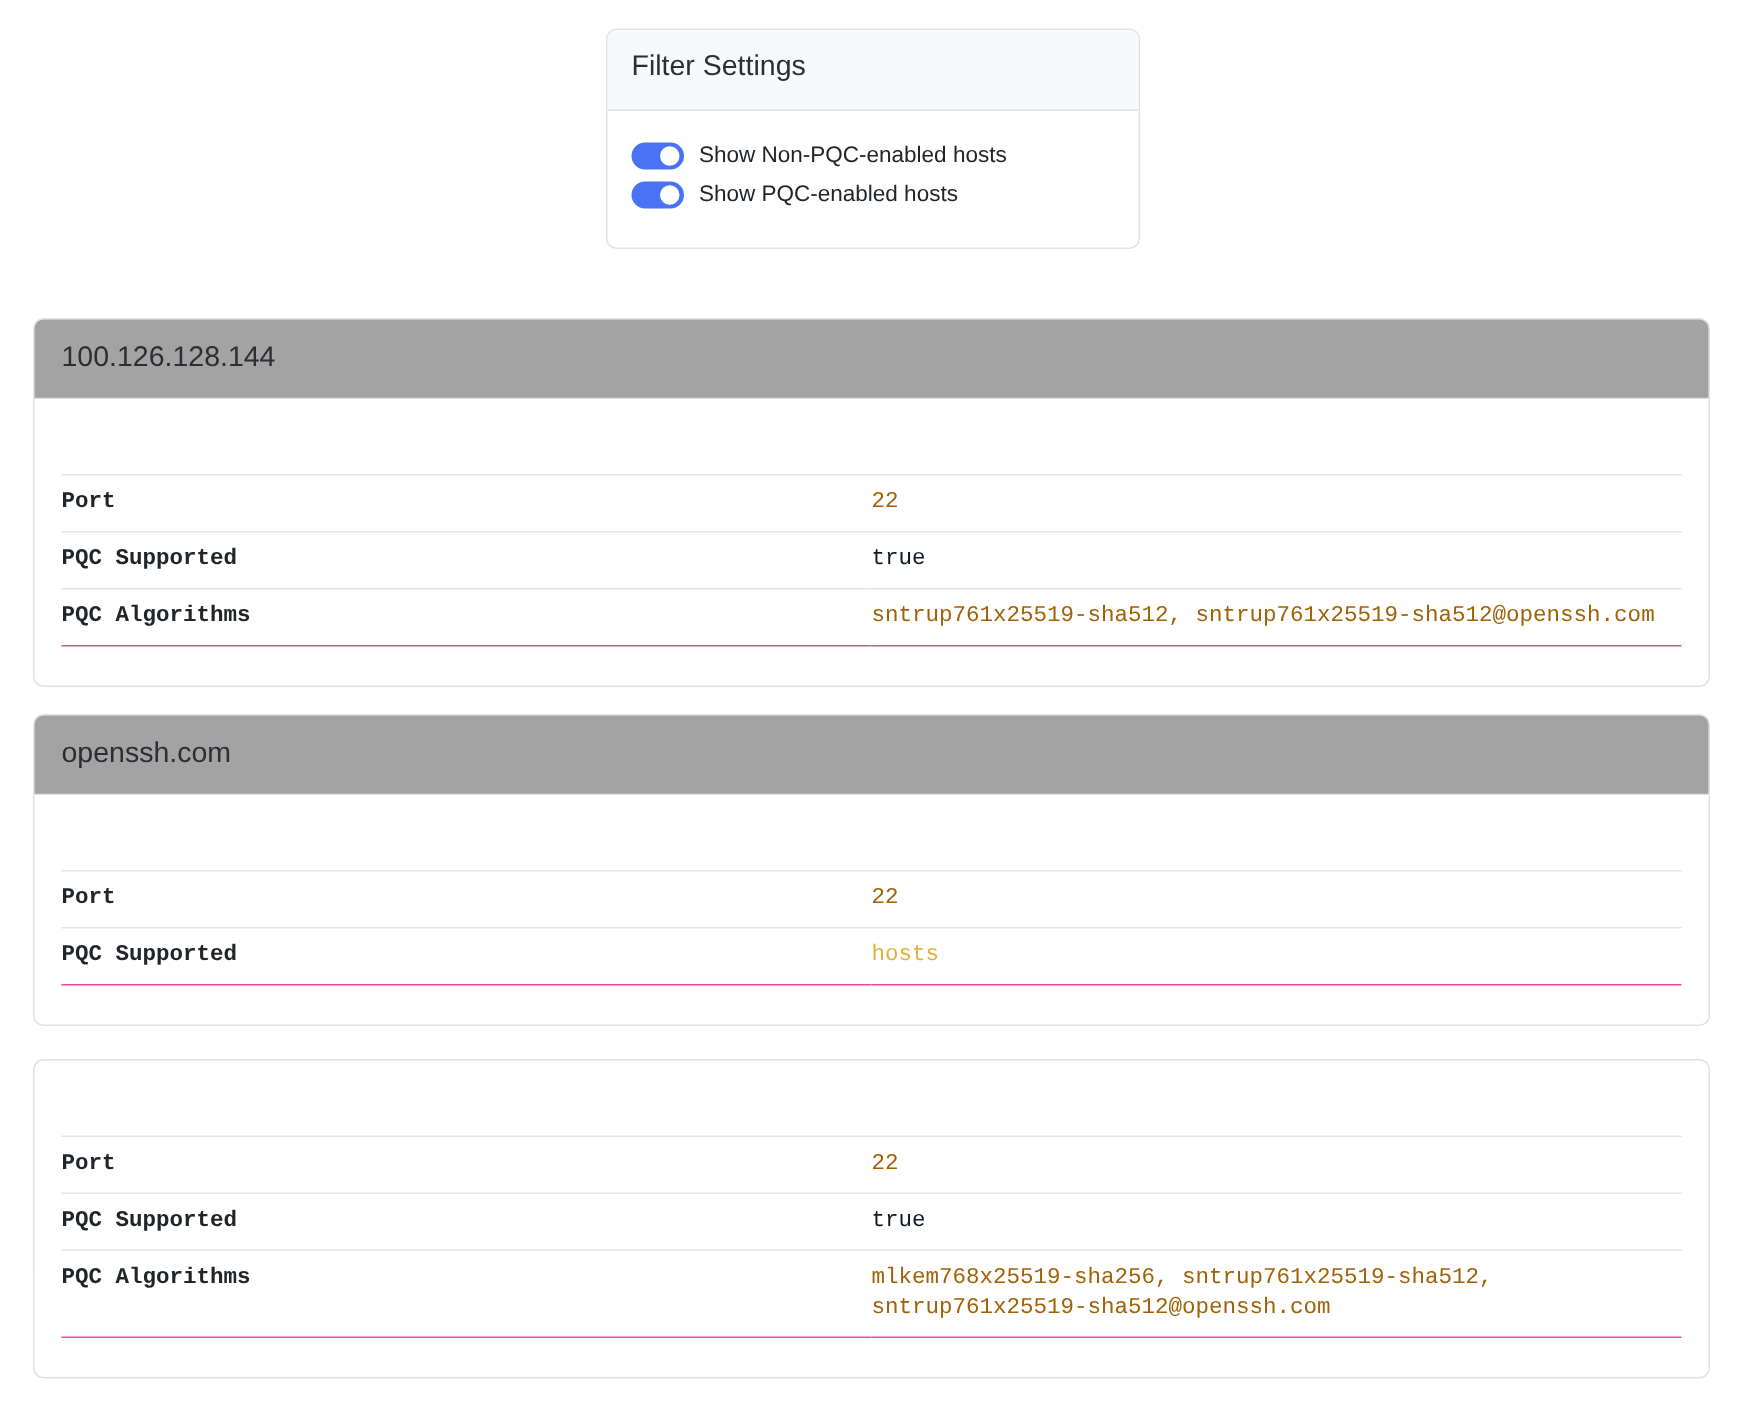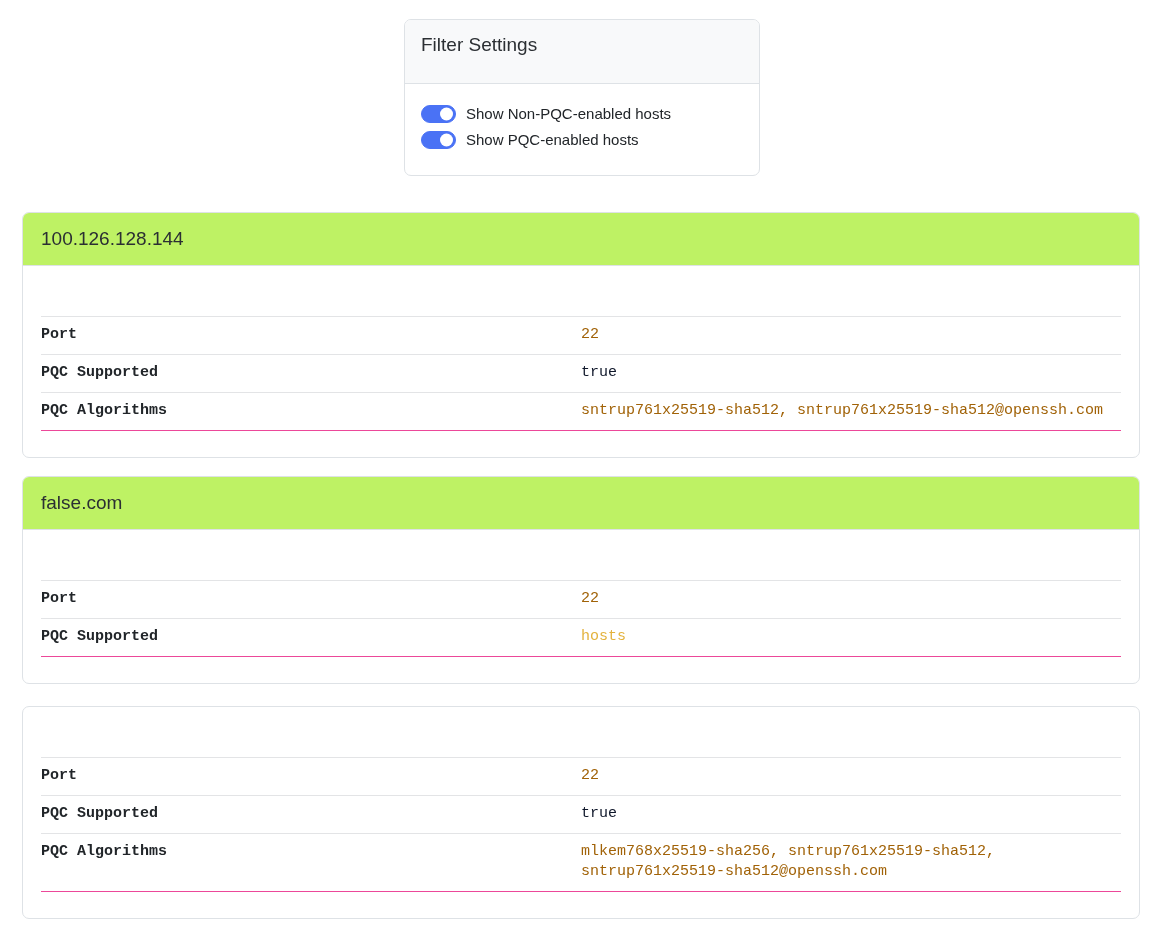--- a/index.html
+++ b/index.html
@@ -29,21 +29,21 @@
     top: 19px;
     width: 356px;
     background: #ffffff;
     border: 1px solid #dee2e6;
     border-radius: 7px;
     overflow: hidden;
   }
   .filter-card-header {
     background: #f8f9fa;
     border-bottom: 1px solid #dee2e6;
-    padding: 12px 16px 26px 16px;
+    padding: 12px 16px 16px 16px;
   }
   .filter-card-title {
     font-size: 19px;
     font-weight: 400;
     color: #2b2f33;
     line-height: 25px;
   }
   .filter-card-body {
     padding: 17px 16px 22px 16px;
   }
@@ -99,21 +99,21 @@
   
   .host-card {
     position: absolute;
     left: 22px;
     width: 1118px;
     background: #ffffff;
     border: 1px solid #dee2e6;
     border-radius: 7px;
   }
   .host-card-header {
-    background: #bef264;
+    background: #a3a3a3;
     border-bottom: 1px solid #dee2e6;
     border-radius: 6px 6px 0 0;
     padding: 13px 18px 14px 18px;
   }
   .host-title {
     font-size: 19px;
     font-weight: 400;
     color: #2b2f33;
     line-height: 25px;
   }
@@ -210,21 +210,21 @@
                 <td class="cell-label">PQC Algorithms</td>
                 <td class="cell-value">sntrup761x25519-sha512, sntrup761x25519-sha512@openssh.com</td>
               </tr>
             </tbody>
           </table>
           <div class="card-foot"></div>
         </div>
       </div>
       <div class="host-card" style="top: 476px;">
         <div class="host-card-header">
-          <div class="host-title">false.com</div>
+          <div class="host-title">openssh.com</div>
         </div>
         <div class="host-card-body">
           <table class="host-table">
             <thead>
               <tr>
                 <th></th>
                 <th></th>
               </tr>
             </thead>
             <tbody>

